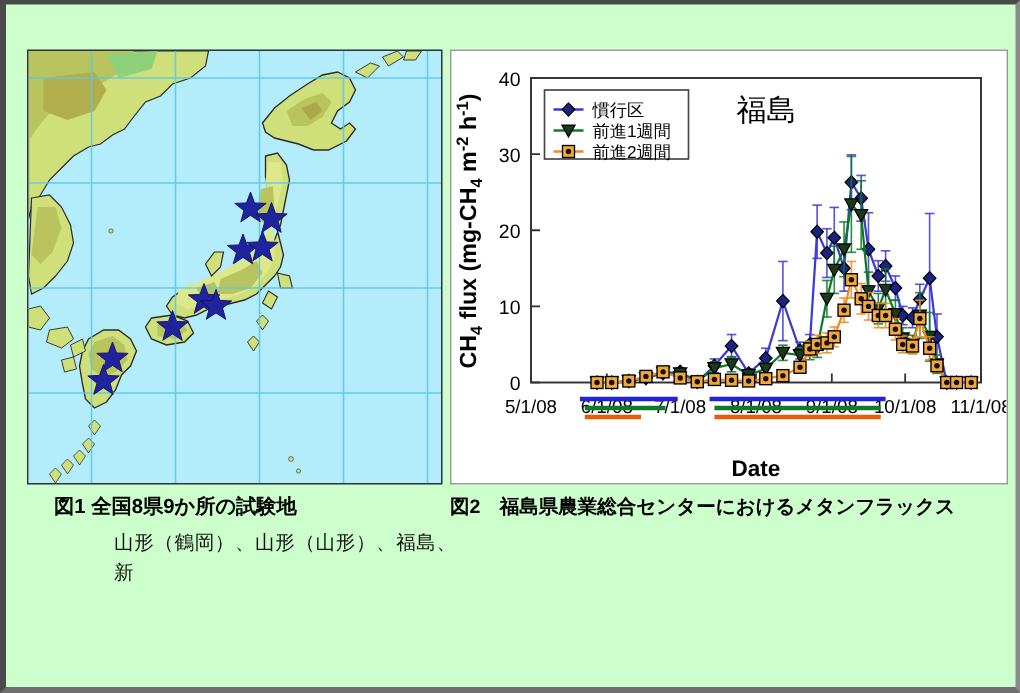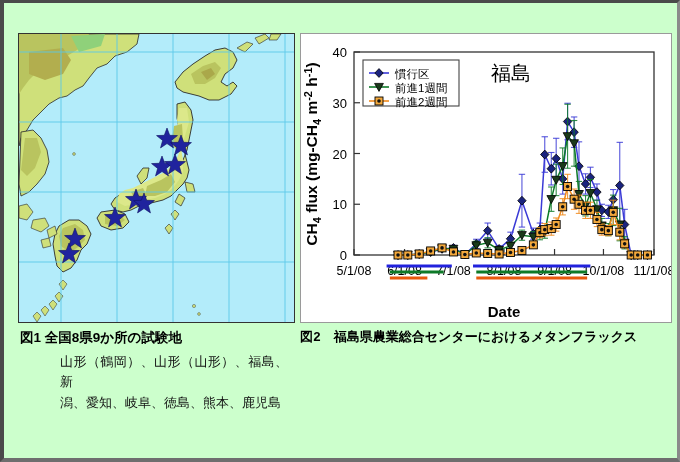--- a/index.html
+++ b/index.html
@@ -30,28 +30,28 @@
   
   #chart-panel{
     position:absolute;left:296px;top:30px;width:370px;height:288px;
     background:#ffffff;
     border:1px solid #9a9a9a;
     overflow:hidden;
   }
   #chart-svg{display:block;width:370px;height:288px;}
   
   .caption-block{position:absolute;}
-  #cap-left{left:16px;top:326px;width:268px;}
+  #cap-left{left:32px;top:326px;width:268px;}
   #cap-right{left:296px;top:326px;width:372px;}
   .cap-title{
     font-weight:bold;font-size:13.5px;color:#000;
     letter-spacing:0px;line-height:1.35;
     white-space:nowrap;
   }
-  #cap-right .cap-title{font-size:13px;font-family:Liberation Mono, monospace;}
+  #cap-right .cap-title{font-size:13px;}
   .cap-body{
     font-family:"Liberation Serif","DejaVu Serif",serif;
     font-size:13px;color:#111;line-height:1.55;
     margin-top:5px;
     text-align:justify;
     margin-left:40px;
   }
   .cap-line{display:block;}
   
   text{font-family:"Liberation Sans","DejaVu Sans",sans-serif;}
@@ -844,21 +844,20 @@
           </g>
           <text x="94" y="71.5" font-size="11.5" fill="#000" font-family="'DejaVu Sans',sans-serif">前進2週間</text>
         </g>
     </svg>
   </div>
 
   <div id="cap-left" class="caption-block">
     <div class="cap-title">図1 全国8県9か所の試験地</div>
     <div class="cap-body">
       <span class="cap-line">山形（鶴岡）、山形（山形）、福島、新</span>
-      <span class="cap-line">潟、愛知、岐阜、徳島、熊本、鹿児島</span>
     </div>
   </div>
 
   <div id="cap-right" class="caption-block">
     <div class="cap-title">図2　福島県農業総合センターにおけるメタンフラックス</div>
     <div class="cap-body">
     </div>
   </div>
 
 </div>

